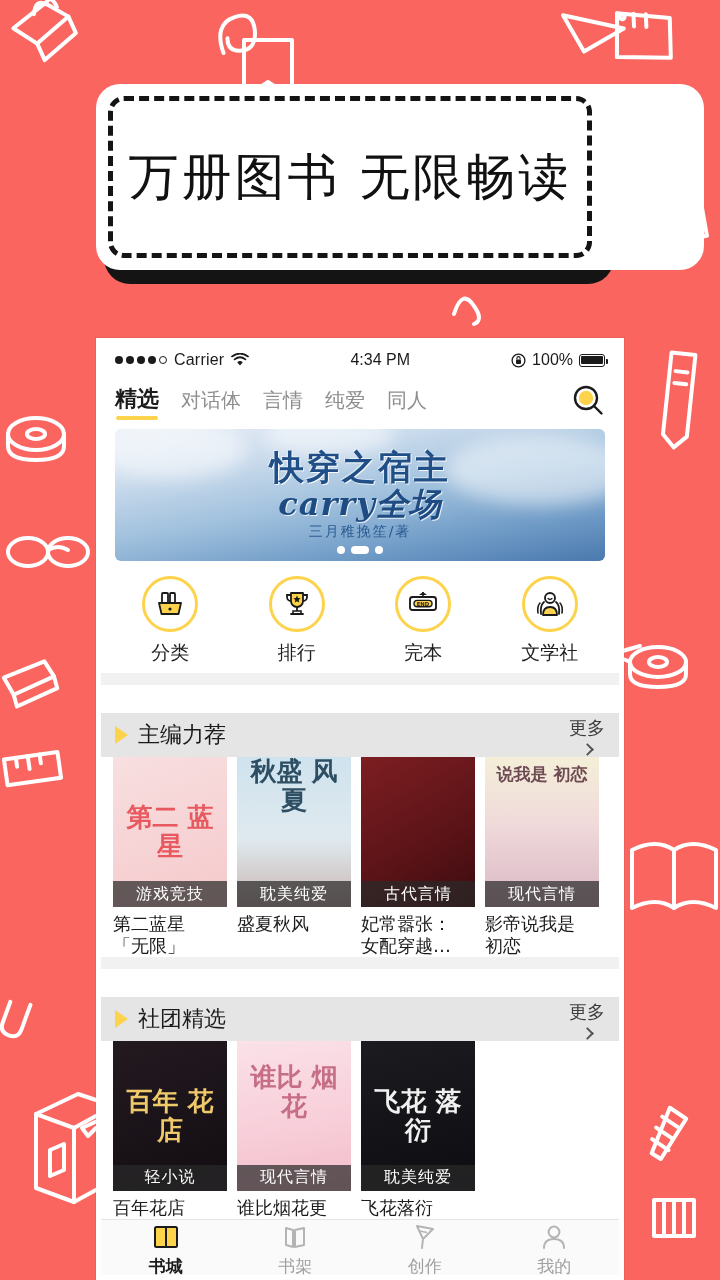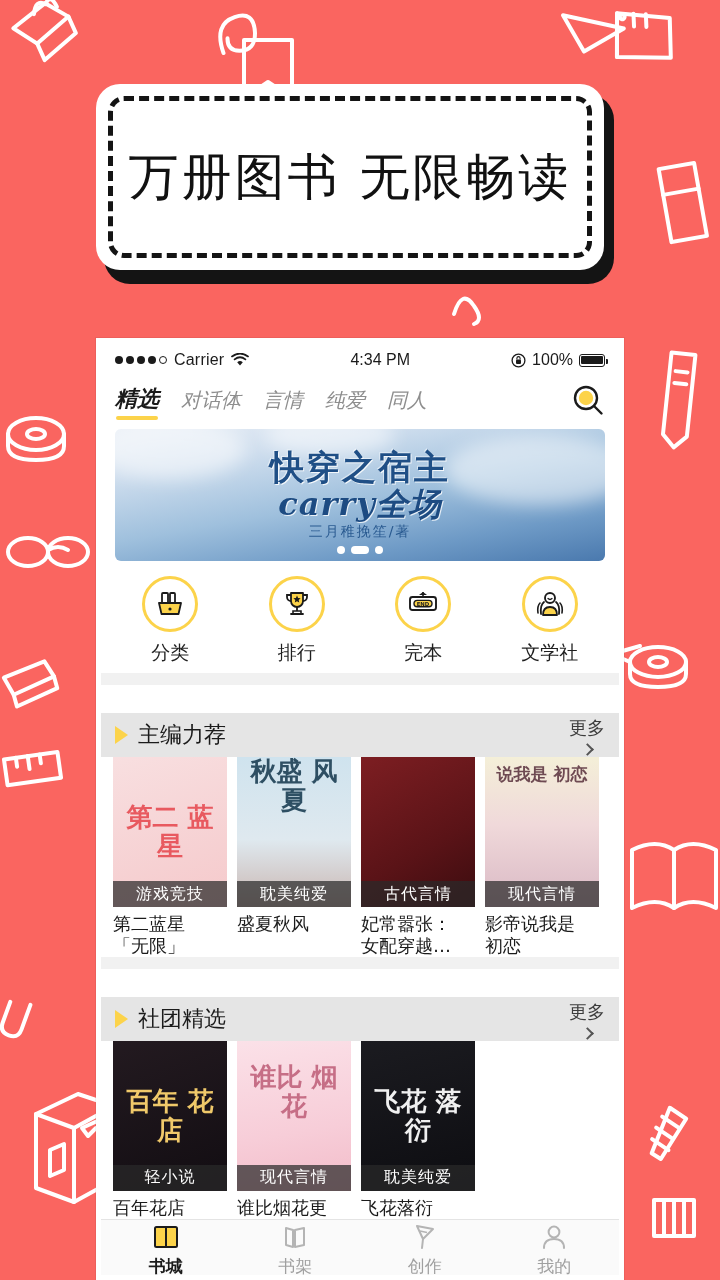--- a/index.html
+++ b/index.html
@@ -20,21 +20,21 @@
     width: 520px; height: 200px; z-index: 3;
   }
   .headline-shadow {
     position: absolute; left: 8px; top: 10px;
     width: 510px; height: 190px;
     background: #141414;
     border-radius: 26px;
   }
   .headline-box {
     position: absolute; left: 0; top: 0;
-    width: 508px; height: 186px;
+    width: 608px; height: 186px;
     background: #ffffff;
     border-radius: 24px;
   }
   .headline-dash {
     position: absolute; left: 12px; top: 12px;
     width: 484px; height: 162px;
     border: 5px dashed #141414;
     border-radius: 16px;
   }
   .headline-text {
@@ -88,21 +88,21 @@
   .batt::after {
     content: ""; position: absolute; right: -4px; top: 4px;
     width: 2.4px; height: 5px; background: #1b1b1b; border-radius: 0 1px 1px 0;
   }
   .batt i { display: block; width: 100%; height: 100%; background: #1b1b1b; border-radius: 1px; }
 
   
   .tabbar {
     height: 48px; flex: 0 0 48px;
     display: flex; align-items: center;
-    padding: 0 14px; position: relative; background: #fff; font-style: italic;
+    padding: 0 14px; position: relative; background: #fff;
   }
   .tabs { display: flex; align-items: flex-end; gap: 22px; flex: 1; }
   .tab {
     font-size: 20px; color: #8e8e8e; position: relative;
     padding-bottom: 5px; cursor: pointer;
     font-family: "DejaVu Sans", sans-serif;
   }
   .tab.active { color: #1b1b1b; font-weight: bold; font-size: 22px; }
   .tab.active::after {
     content: ""; position: absolute; left: 1px; right: 1px; bottom: -1px;

